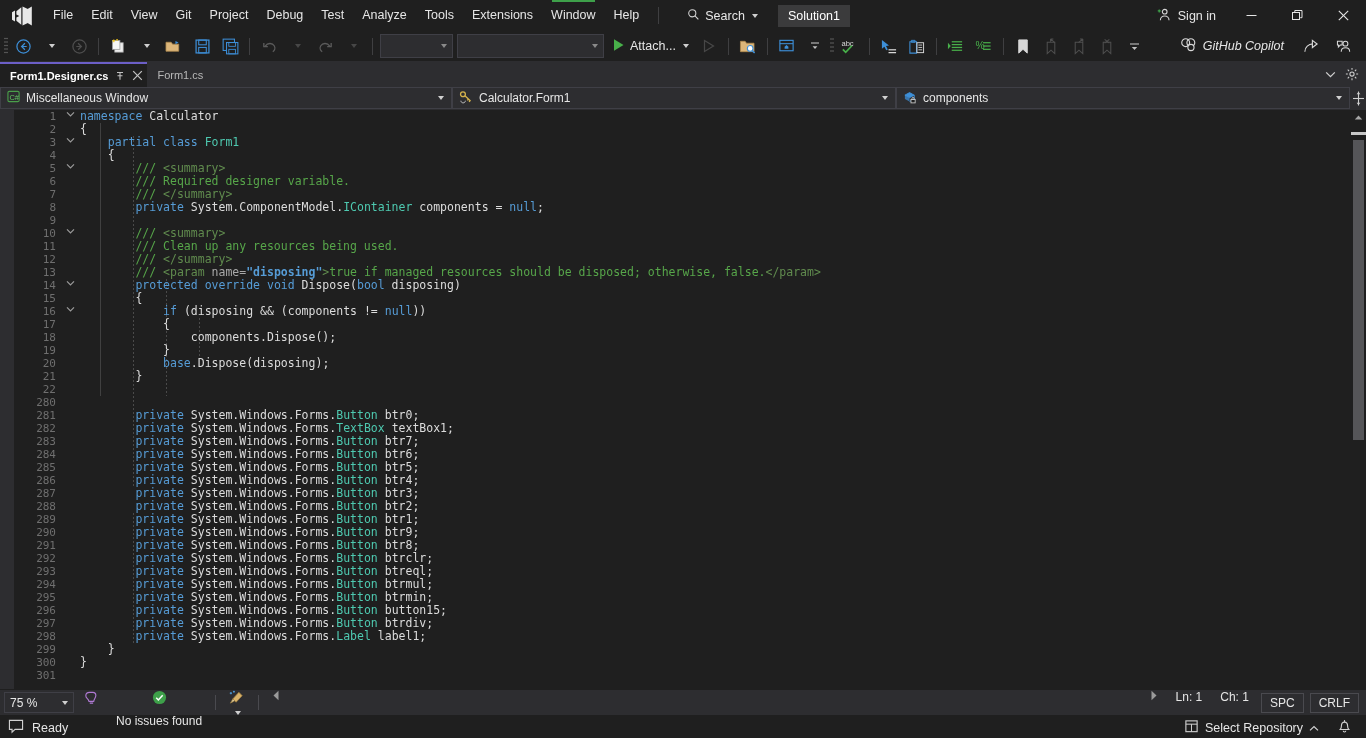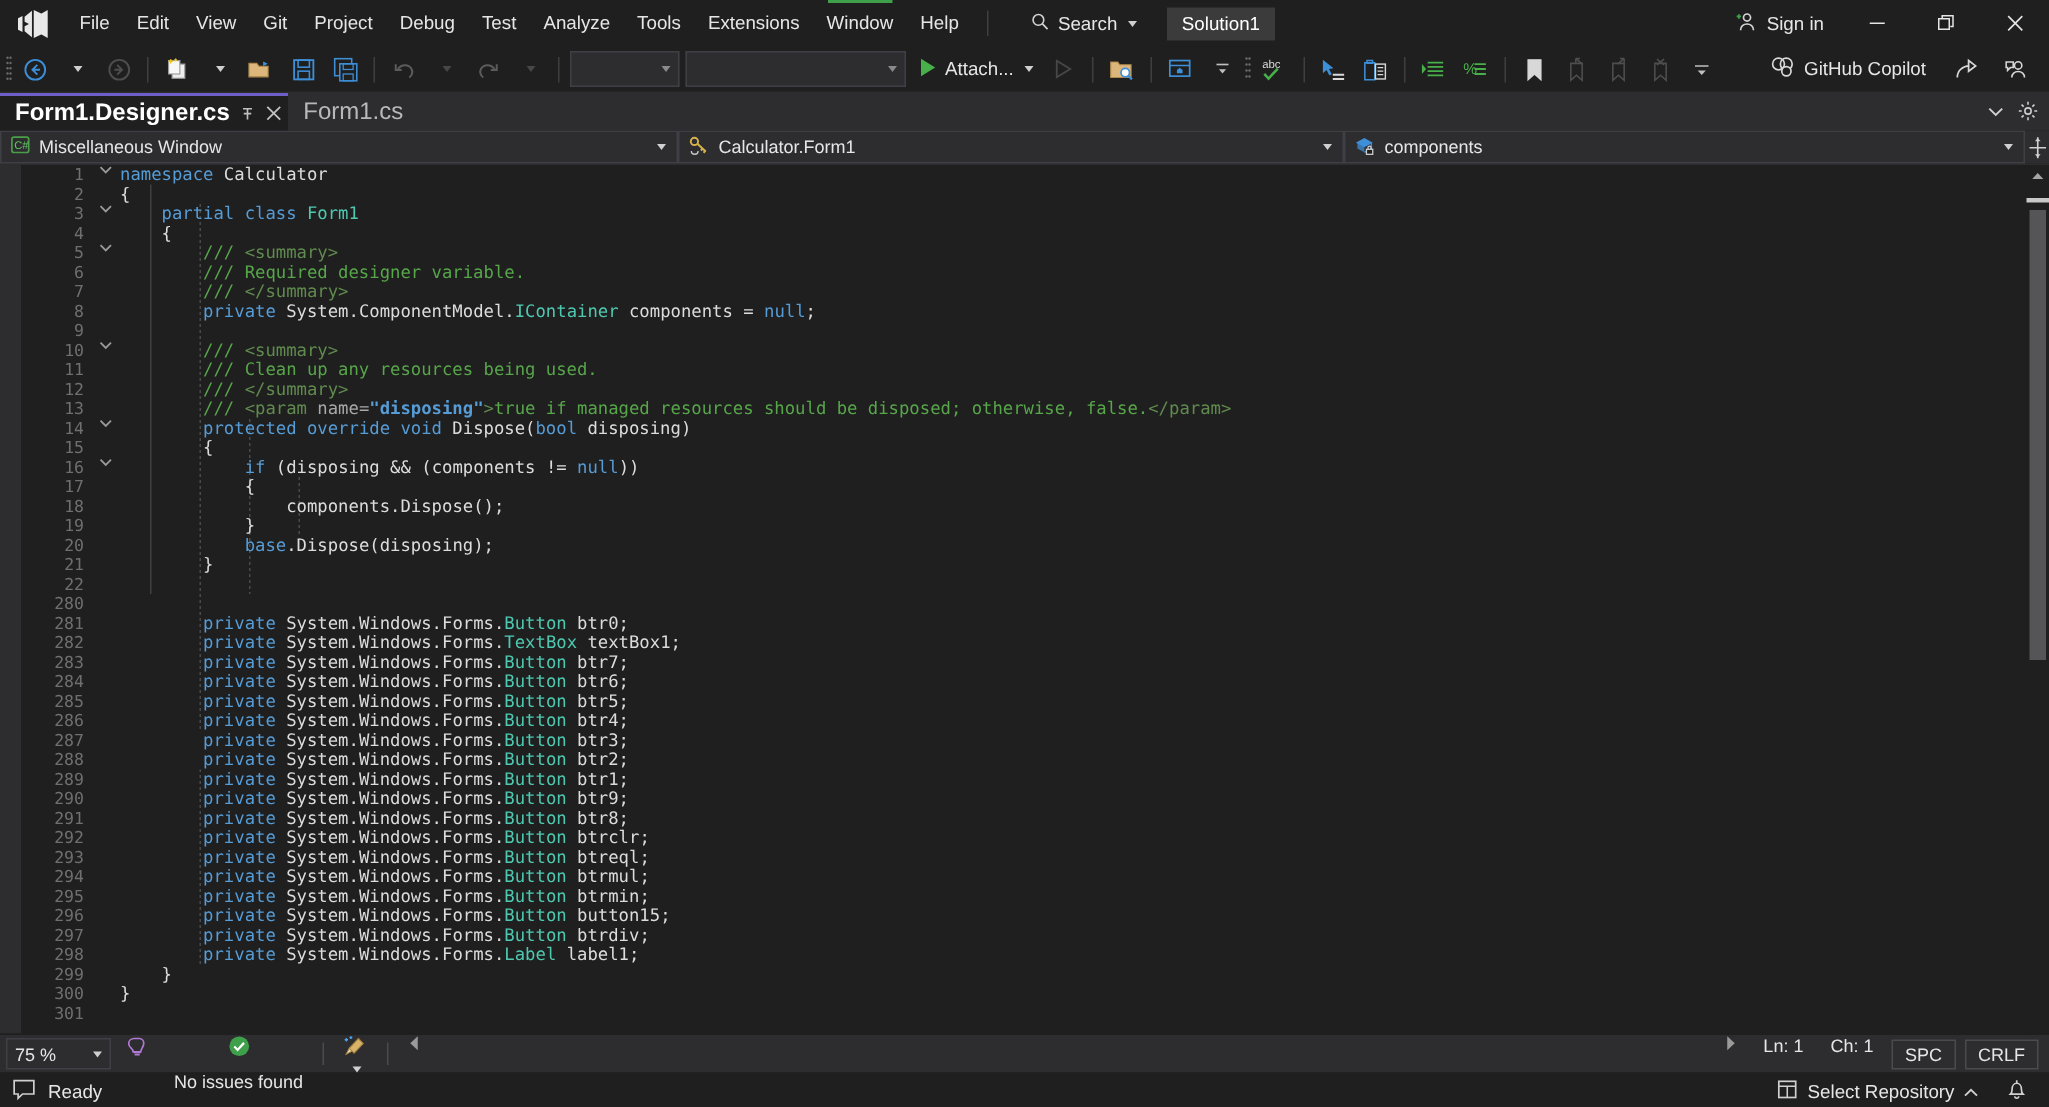--- a/index.html
+++ b/index.html
@@ -57,30 +57,30 @@
     border-top:4px solid #cfcfcf;margin-left:2px;
   }
   .caret.dim{border-top-color:#8a8a8a;}
   .tb-combo{
     width:66px;height:22px;background:#2d2d30;border:1px solid #3f3f46;
     display:flex;align-items:center;justify-content:flex-end;padding-right:5px;margin:0 2px;
     cursor:default;
   }
   .tb-combo.wide{width:140px;}
   #attach-btn{display:flex;align-items:center;gap:5px;height:24px;padding:0 6px;cursor:default;font-size:12.5px;color:#e6e6e6;}
-  #copilot-area{margin-left:auto;display:flex;align-items:center;gap:6px;padding-right:6px;}
+  #copilot-area{margin-left:auto;display:flex;align-items:center;gap:6px;padding-right:6px;font-style:italic;}
   #copilot-btn{display:flex;align-items:center;gap:6px;height:24px;padding:0 6px;cursor:default;font-size:12.5px;color:#e6e6e6;}
 
   
   #tabstrip{
     height:26px;background:#2d2d30;display:flex;align-items:flex-end;position:relative;
   }
   .tab{
     height:25px;display:flex;align-items:center;gap:6px;padding:0 4px 0 10px;
-    font-size:16px;cursor:default;position:relative;color:#b8b8b8;background:#2d2d30;
+    font-size:11px;cursor:default;position:relative;color:#b8b8b8;background:#2d2d30;
   }
   .tab.active{
     background:#1f1f1f;color:#ffffff;font-weight:bold;
     border-top:2px solid #6c5fc7;height:25px;box-sizing:border-box;
   }
   .tab .pin,.tab .x{opacity:.85;display:flex;align-items:center;}
   #tabstrip-right{margin-left:auto;display:flex;align-items:center;height:26px;padding-right:4px;gap:2px;}
   .ts-btn{width:20px;height:22px;display:flex;align-items:center;justify-content:center;cursor:default;}
 
   

